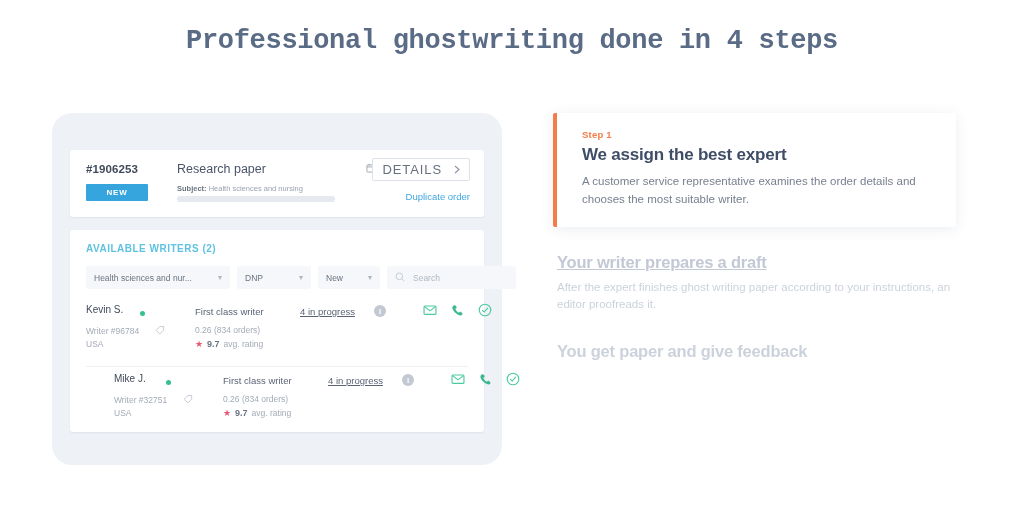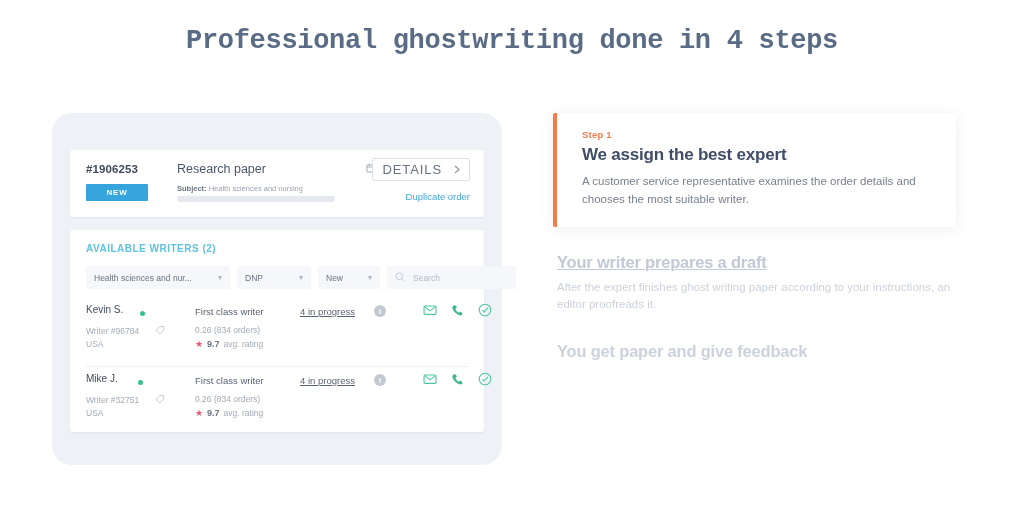--- a/index.html
+++ b/index.html
@@ -182,21 +182,21 @@
   .chev { color: #aeb6c2; font-size: 8px; }
 
   
   .writer-row {
     position: absolute;
     left: 16px;
     width: 382px;
     height: 60px;
   }
   .writer-row.r1 { top: 74px; }
-  .writer-row.r2 { top: 143px; }
+  .writer-row.r2 { top: 143px; margin-left: 28px; }
   .row-sep {
     position: absolute;
     left: 16px;
     top: 136px;
     width: 382px;
     height: 1px;
     background: #eef0f4;
   }
   .w-name {
     position: absolute;

